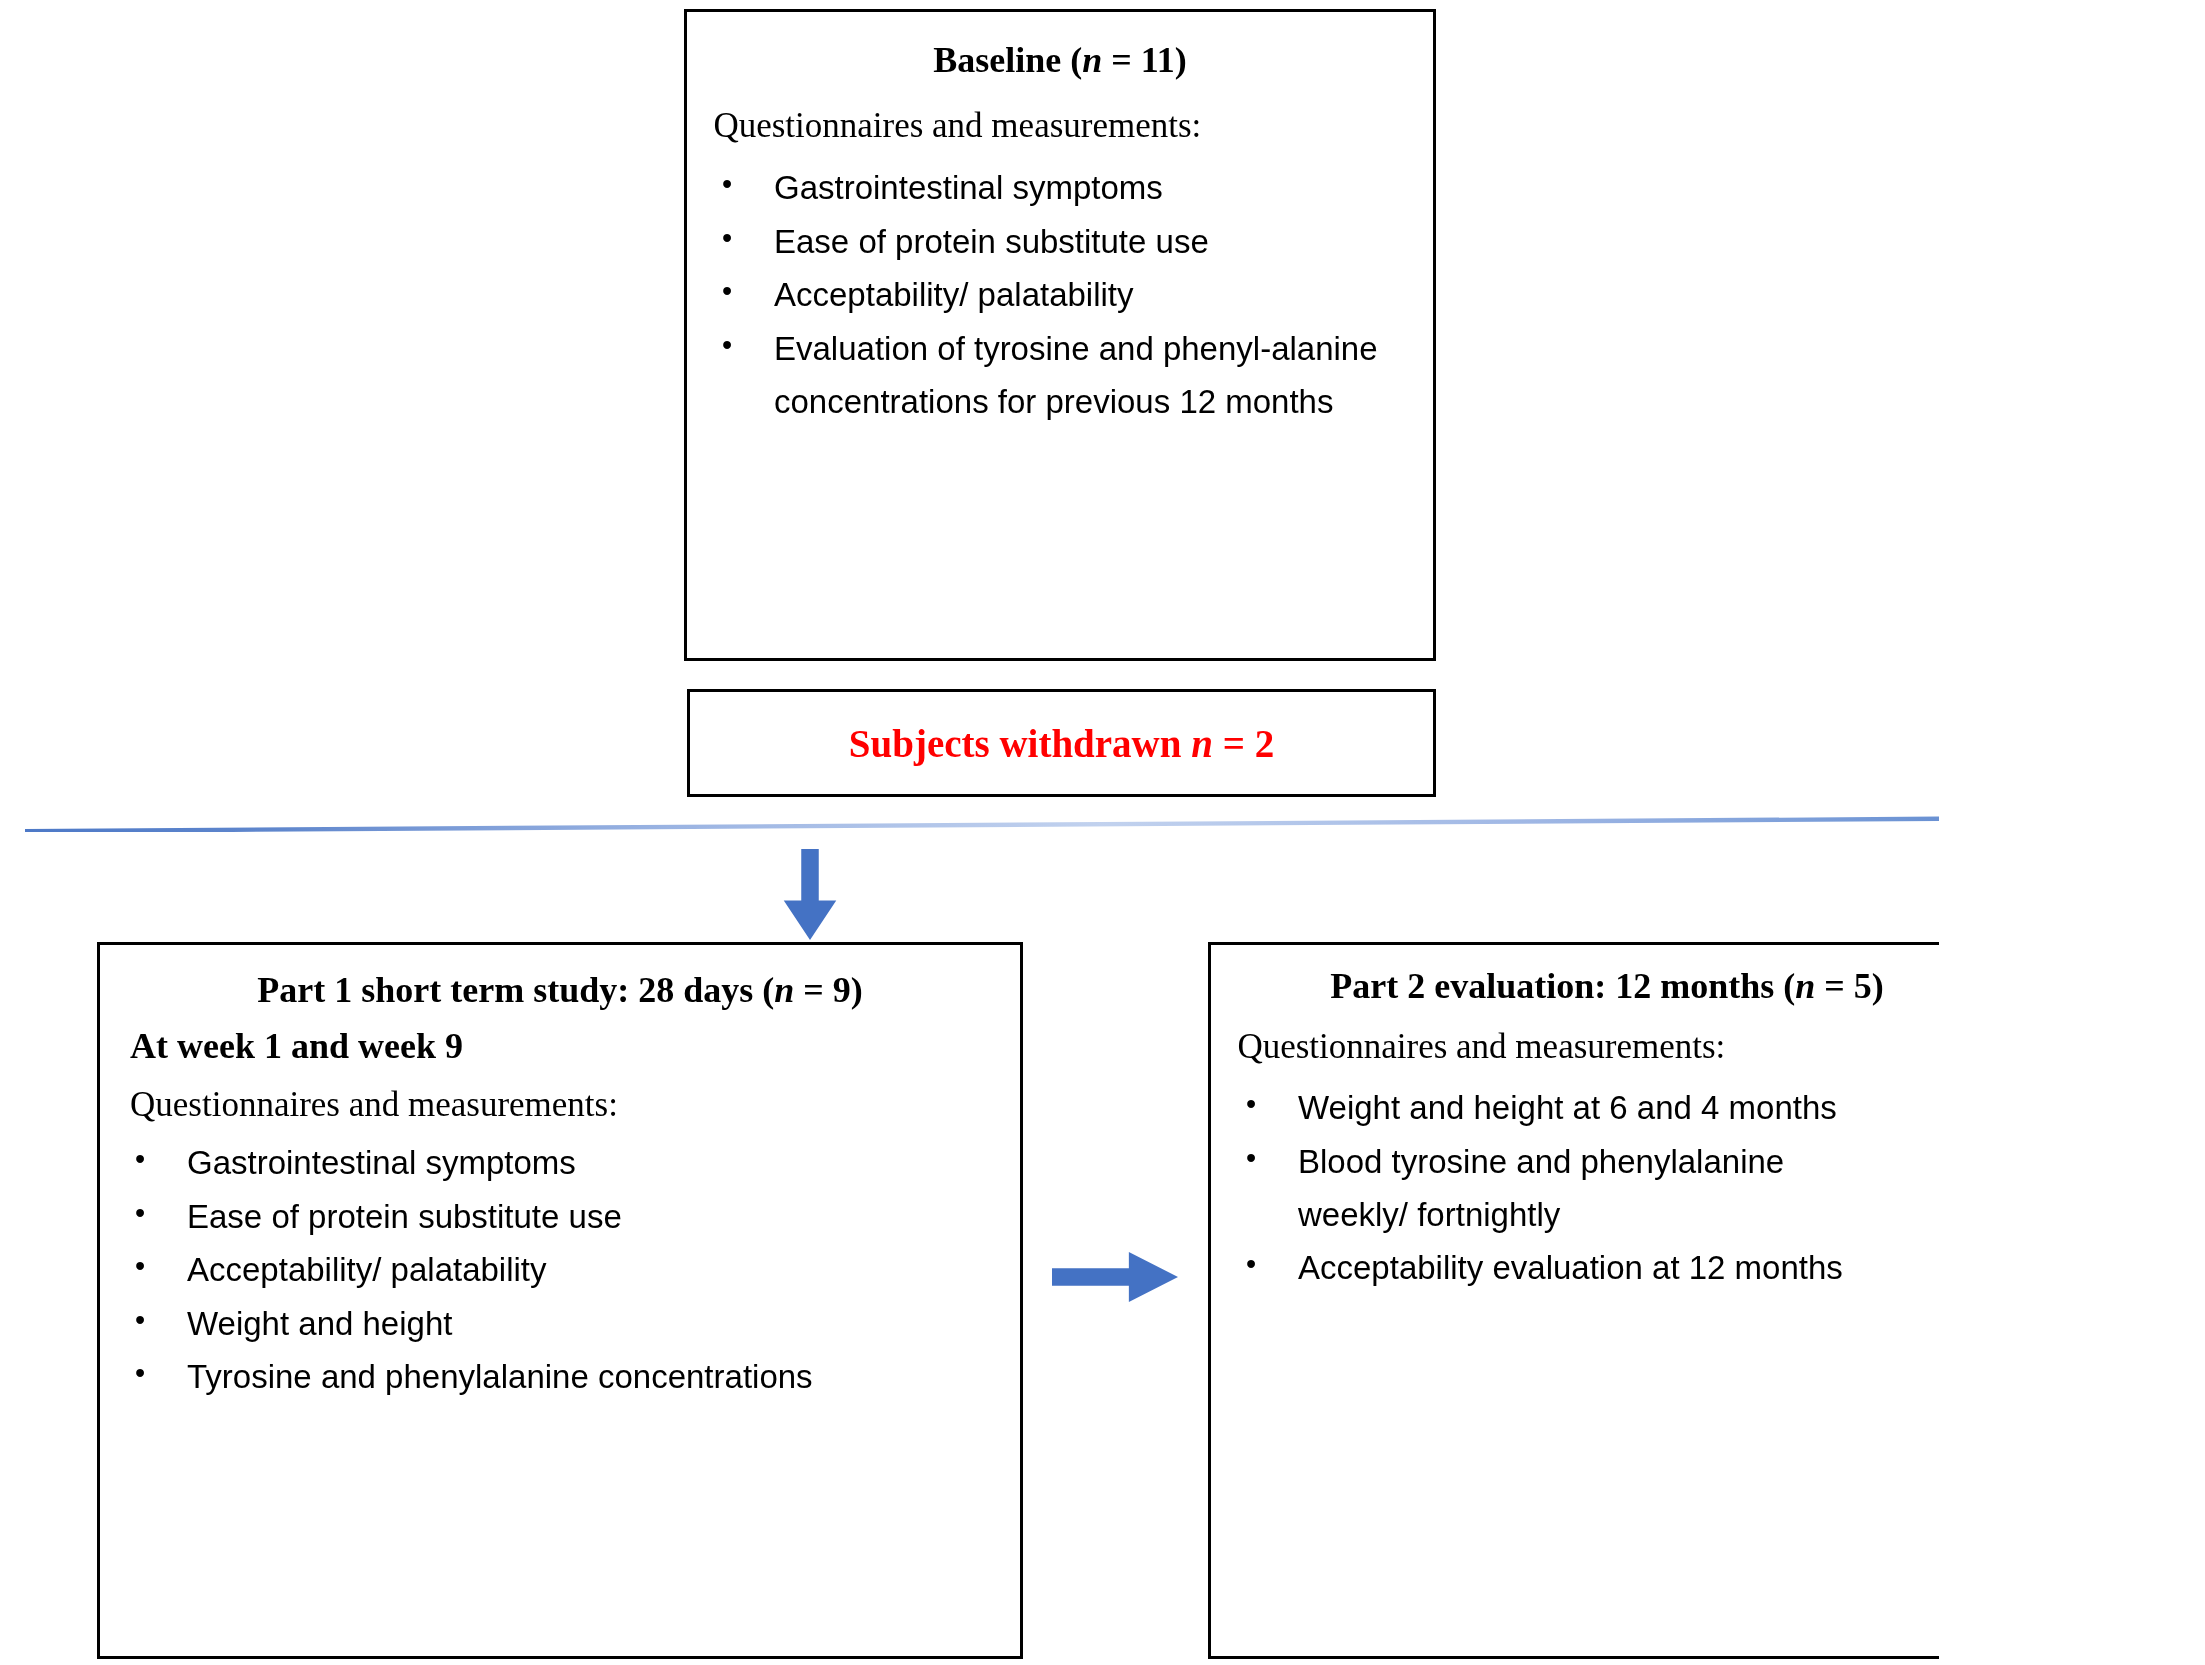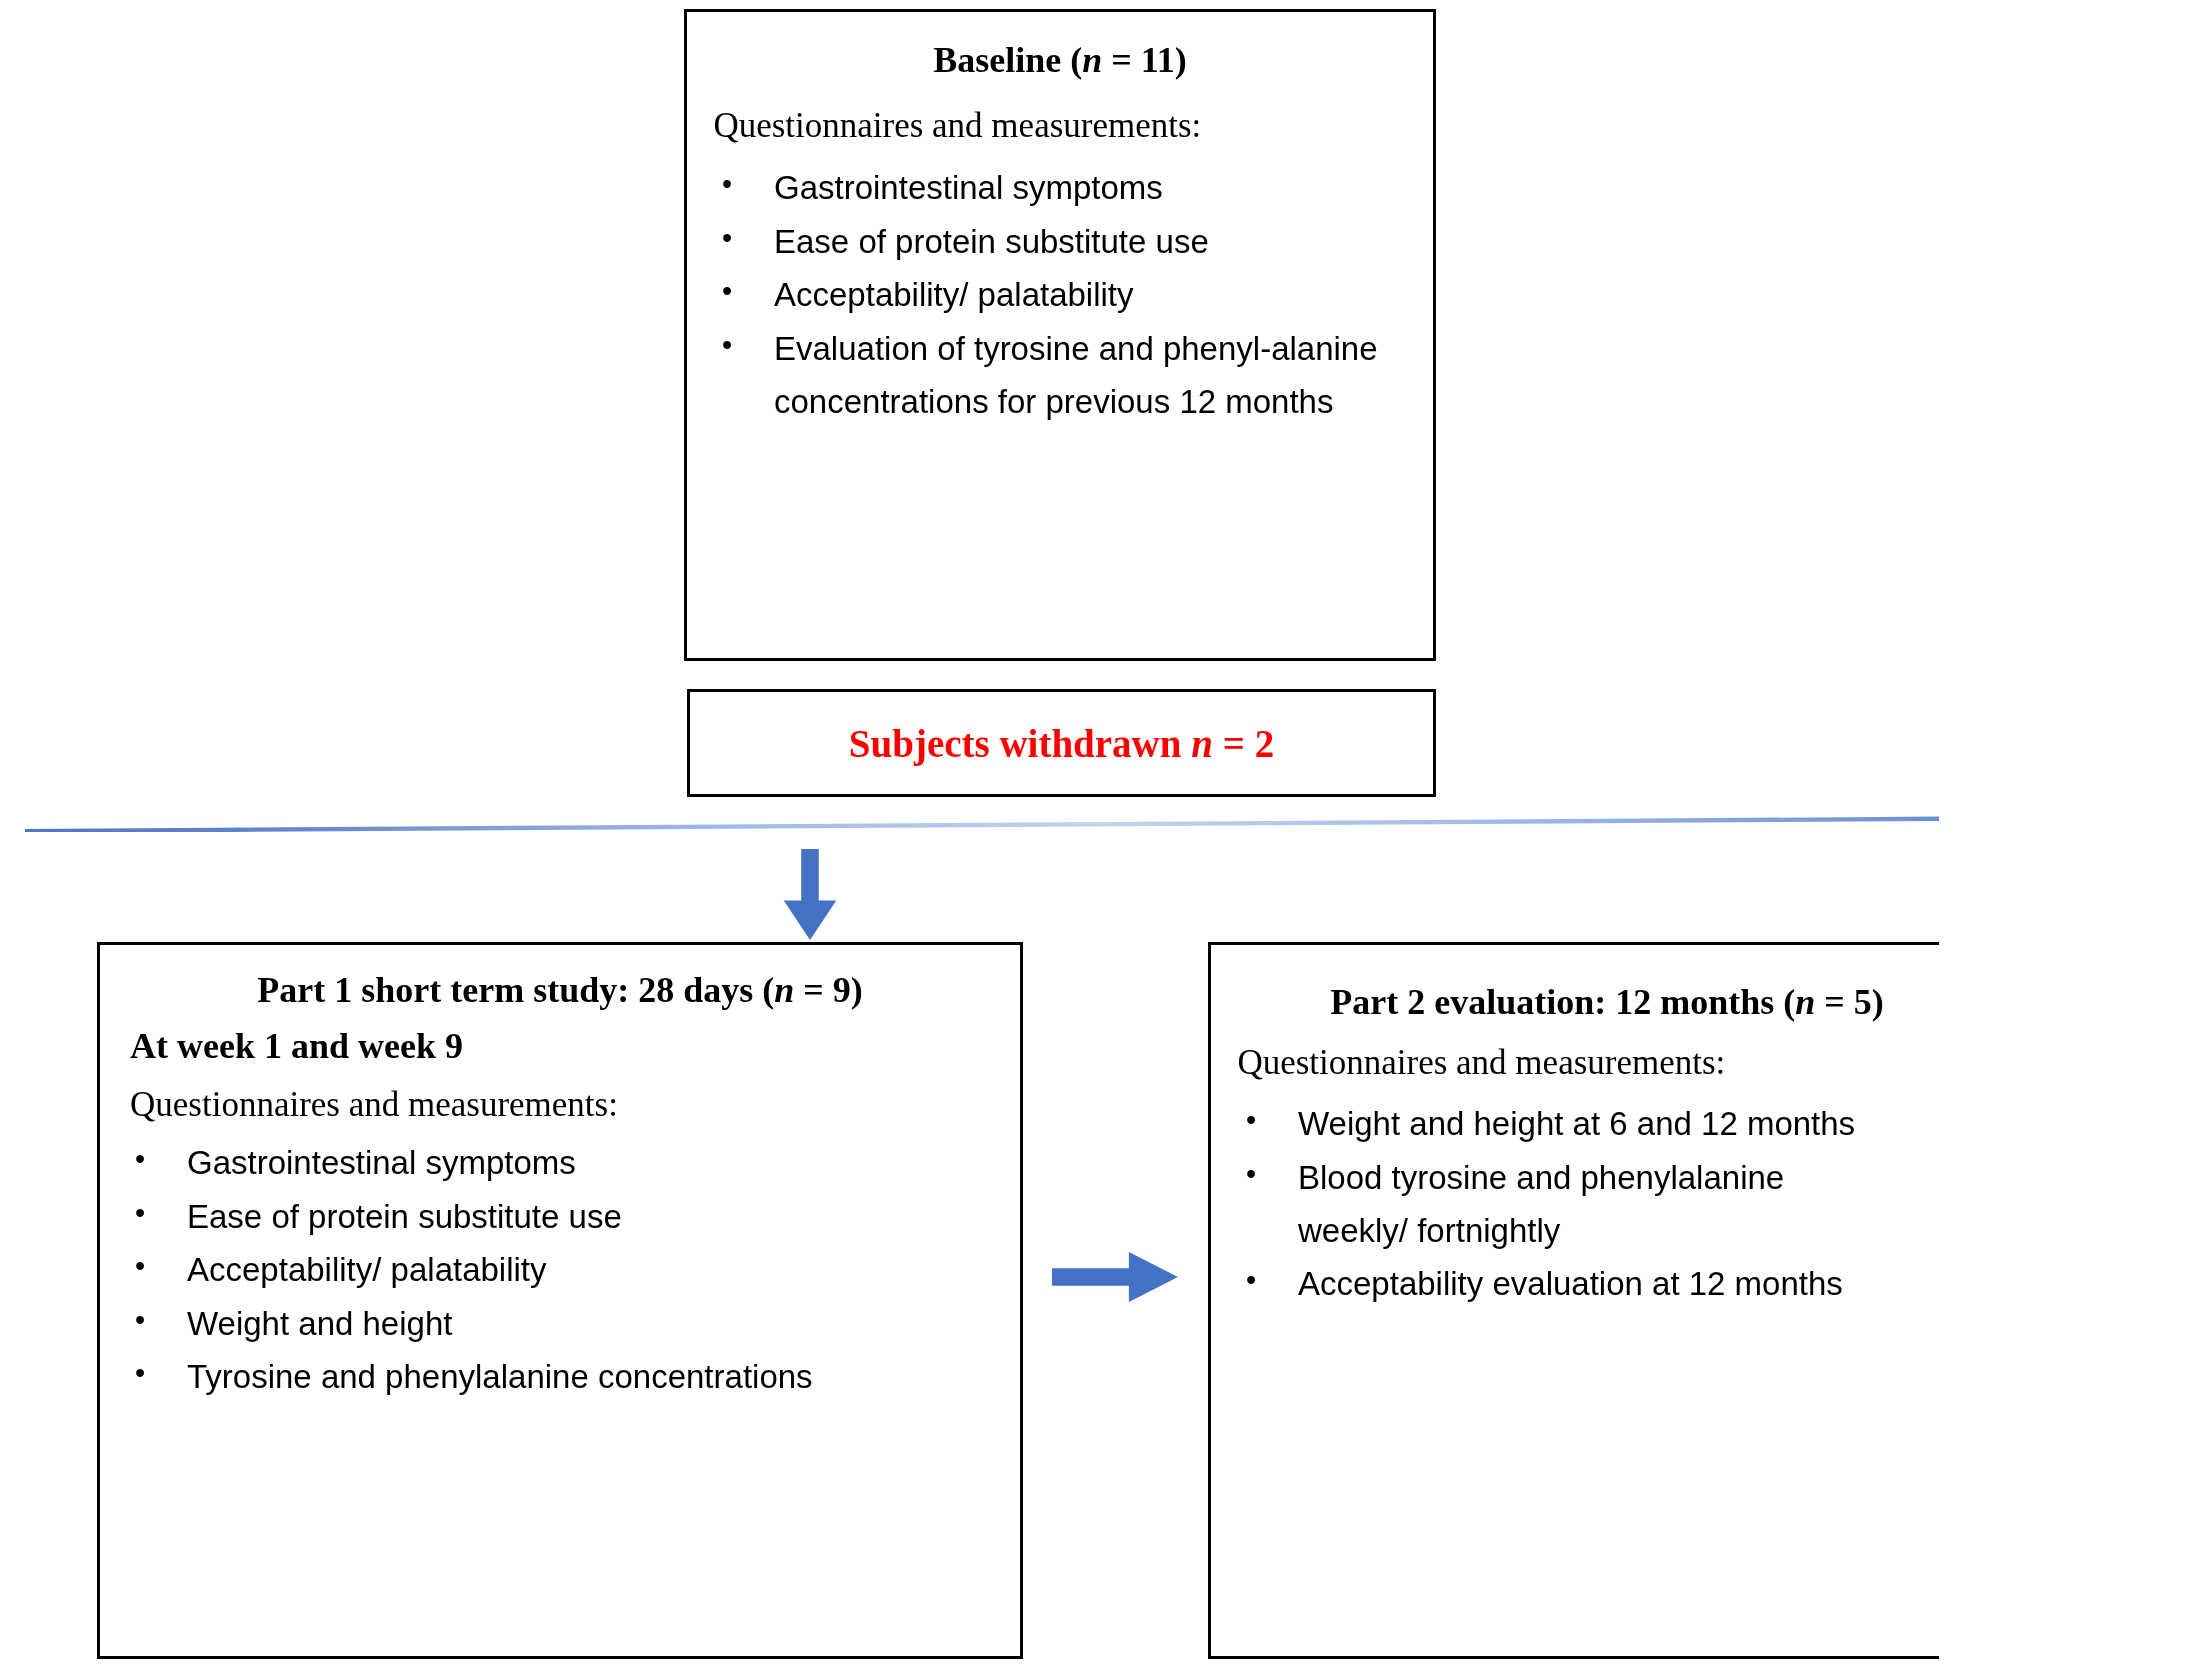--- a/index.html
+++ b/index.html
@@ -163,21 +163,21 @@
 
   
   #part2-box {
     left: 1208px;
     top: 942px;
     width: 798px;
     height: 717px;
   }
   #part2-box .hdr {
     text-align: center;
-    margin: 36px 0 0 0;
+    margin: 20px 0 0 0;
     font-size: 36px;
   }
   #part2-box .lead {
     margin: 19px 0 0 26.4px;
   }
   #part2-box .bullets {
     margin: 12.6px 0 0 30px;
   }
 </style>
 </head>
@@ -233,20 +233,20 @@
   </div>
 
   <svg id="right-arrow" viewBox="0 0 200 80" preserveAspectRatio="none">
     <polygon points="0,26 122,26 122,0 200,40 122,80 122,54 0,54" fill="#4472C4"></polygon>
   </svg>
 
   <div class="box" id="part2-box">
     <div class="hdr"><span>Part 2 evaluation: 12 months (</span><span class="ital">n</span><span> = 5)</span></div>
     <div class="lead">Questionnaires and measurements:</div>
     <ul class="bullets" id="part2-bullets">
-        <li><span class="dot">•</span><span>Weight and height at 6 and 12 months</span></li>
+        <li><span class="dot">•</span><span>Weight and height at 6 and 4 months</span></li>
         <li><span class="dot">•</span><span style="display: inline-block; max-width: 566px;">Blood tyrosine and phenylalanine weekly/ fortnightly</span></li>
         <li><span class="dot">•</span><span>Acceptability evaluation at 12 months</span></li>
       </ul>
   </div>
 
 </div>
 
 
 </body></html>

